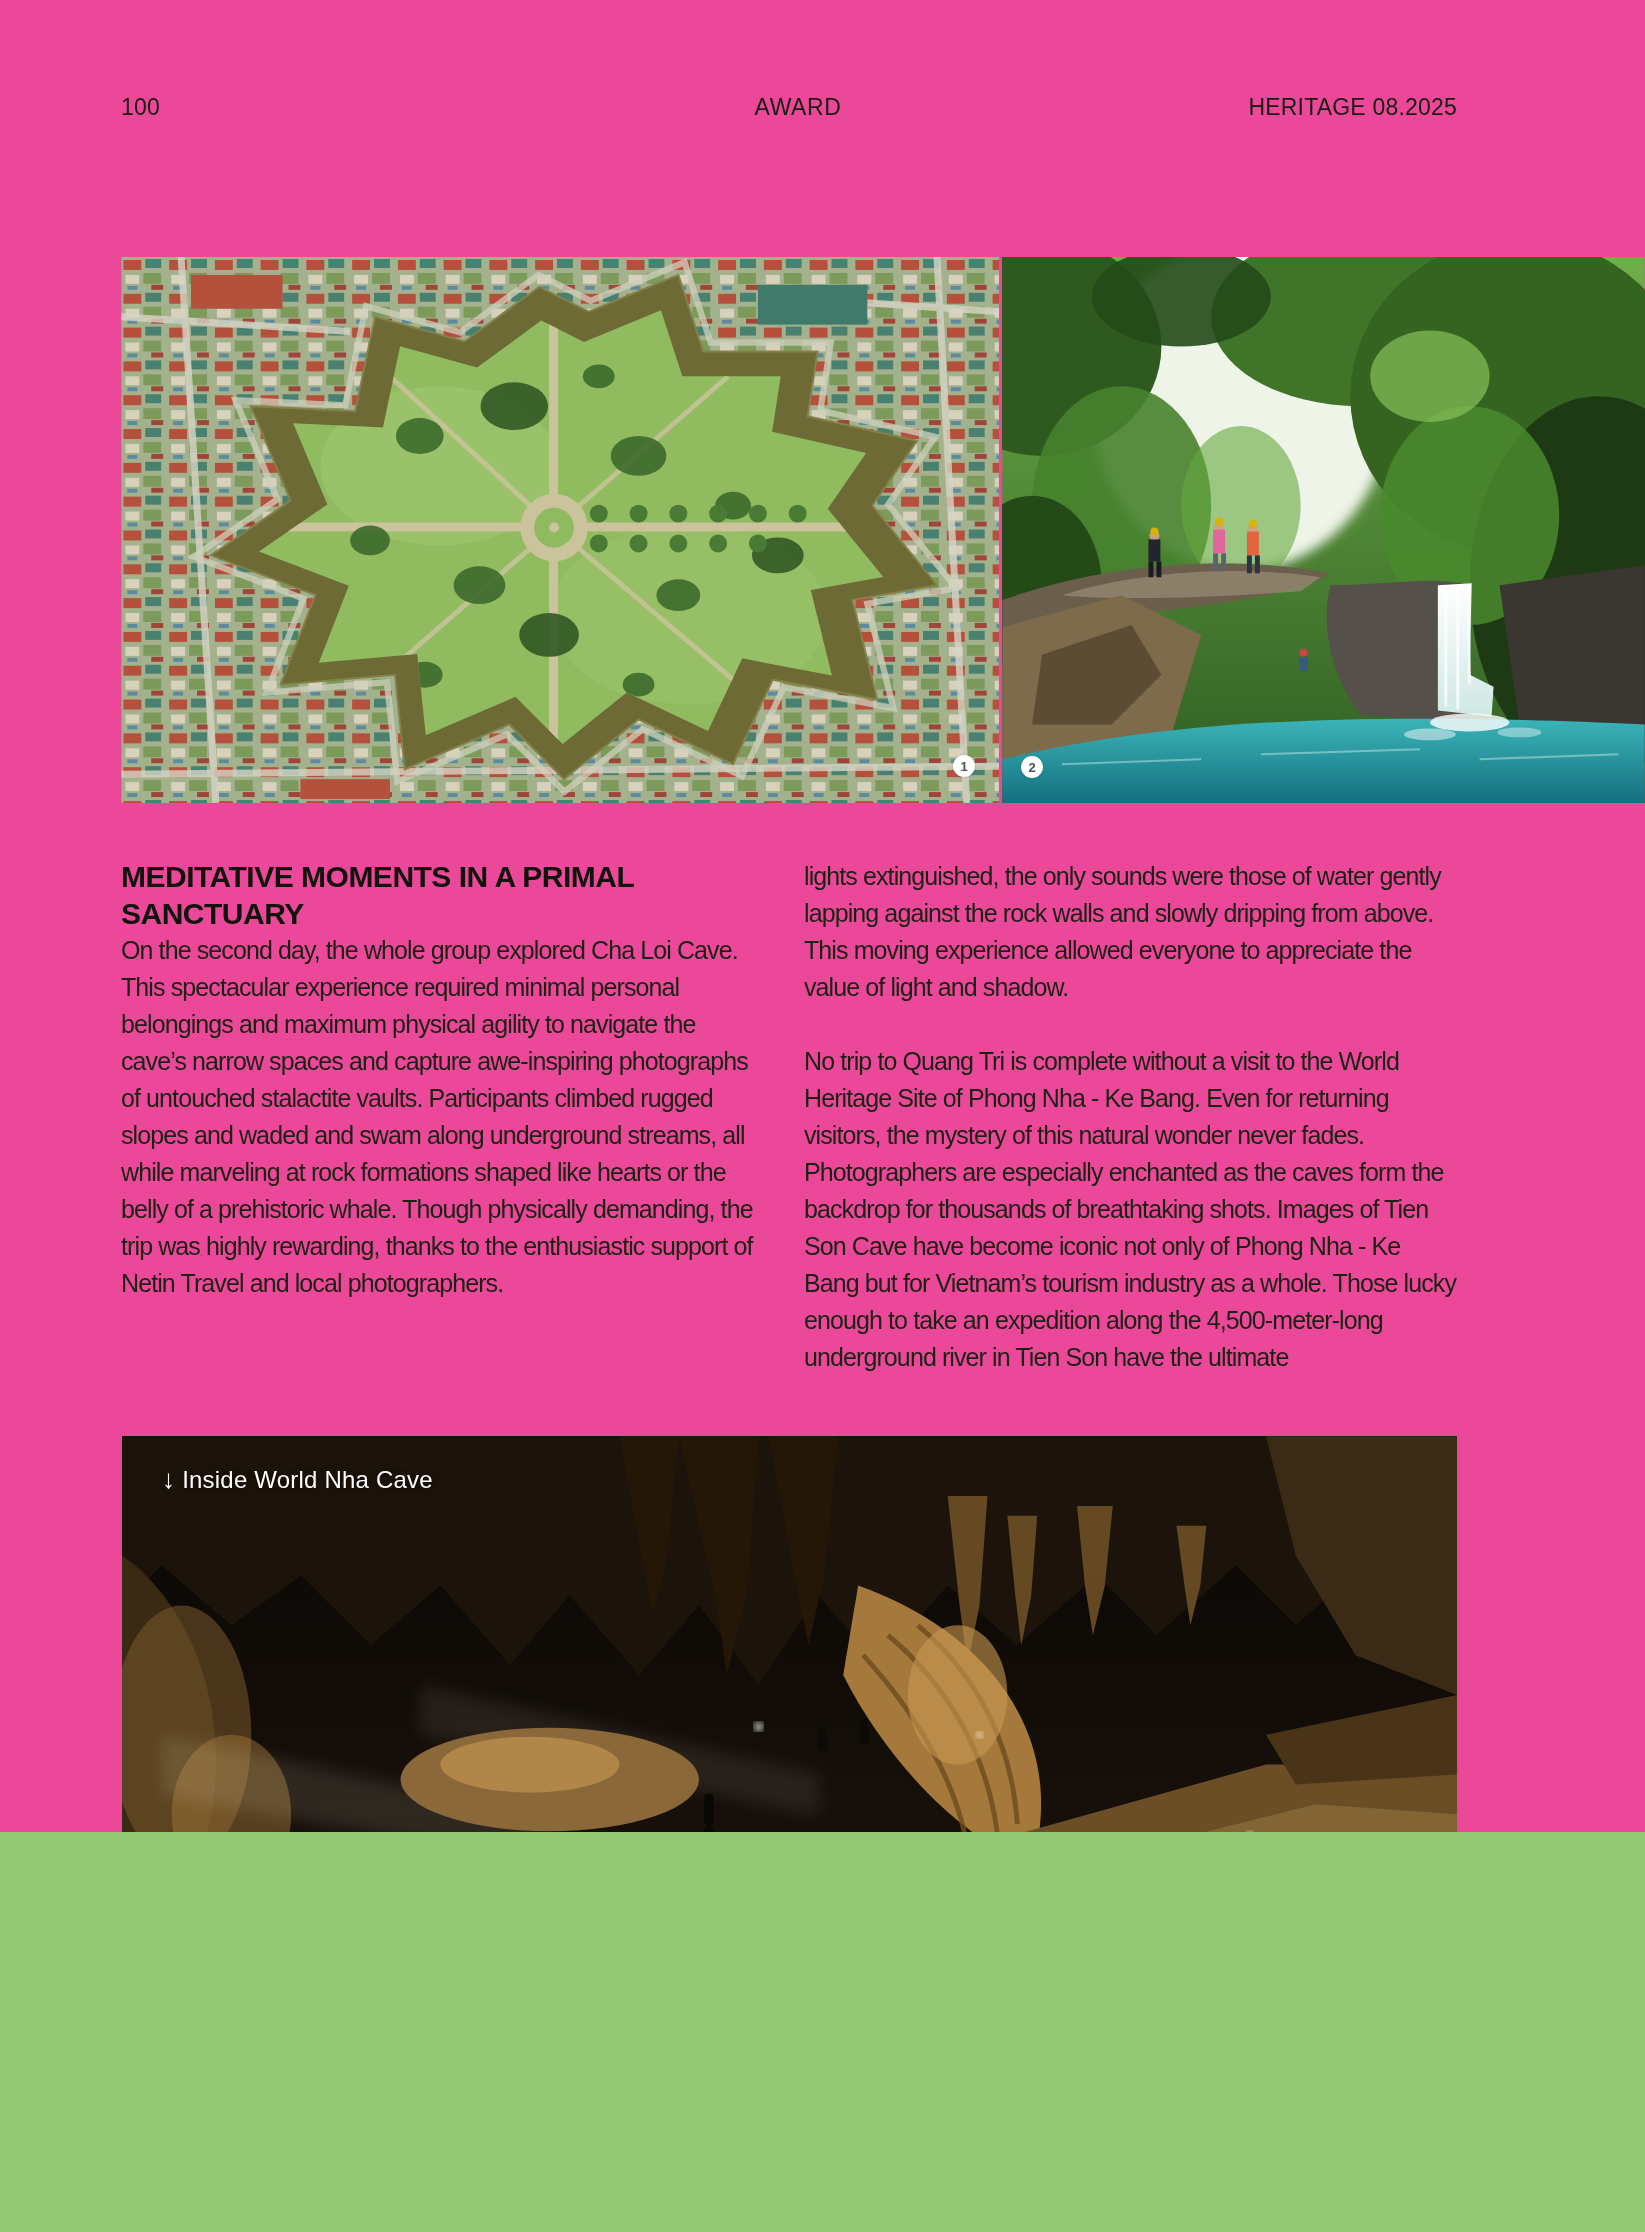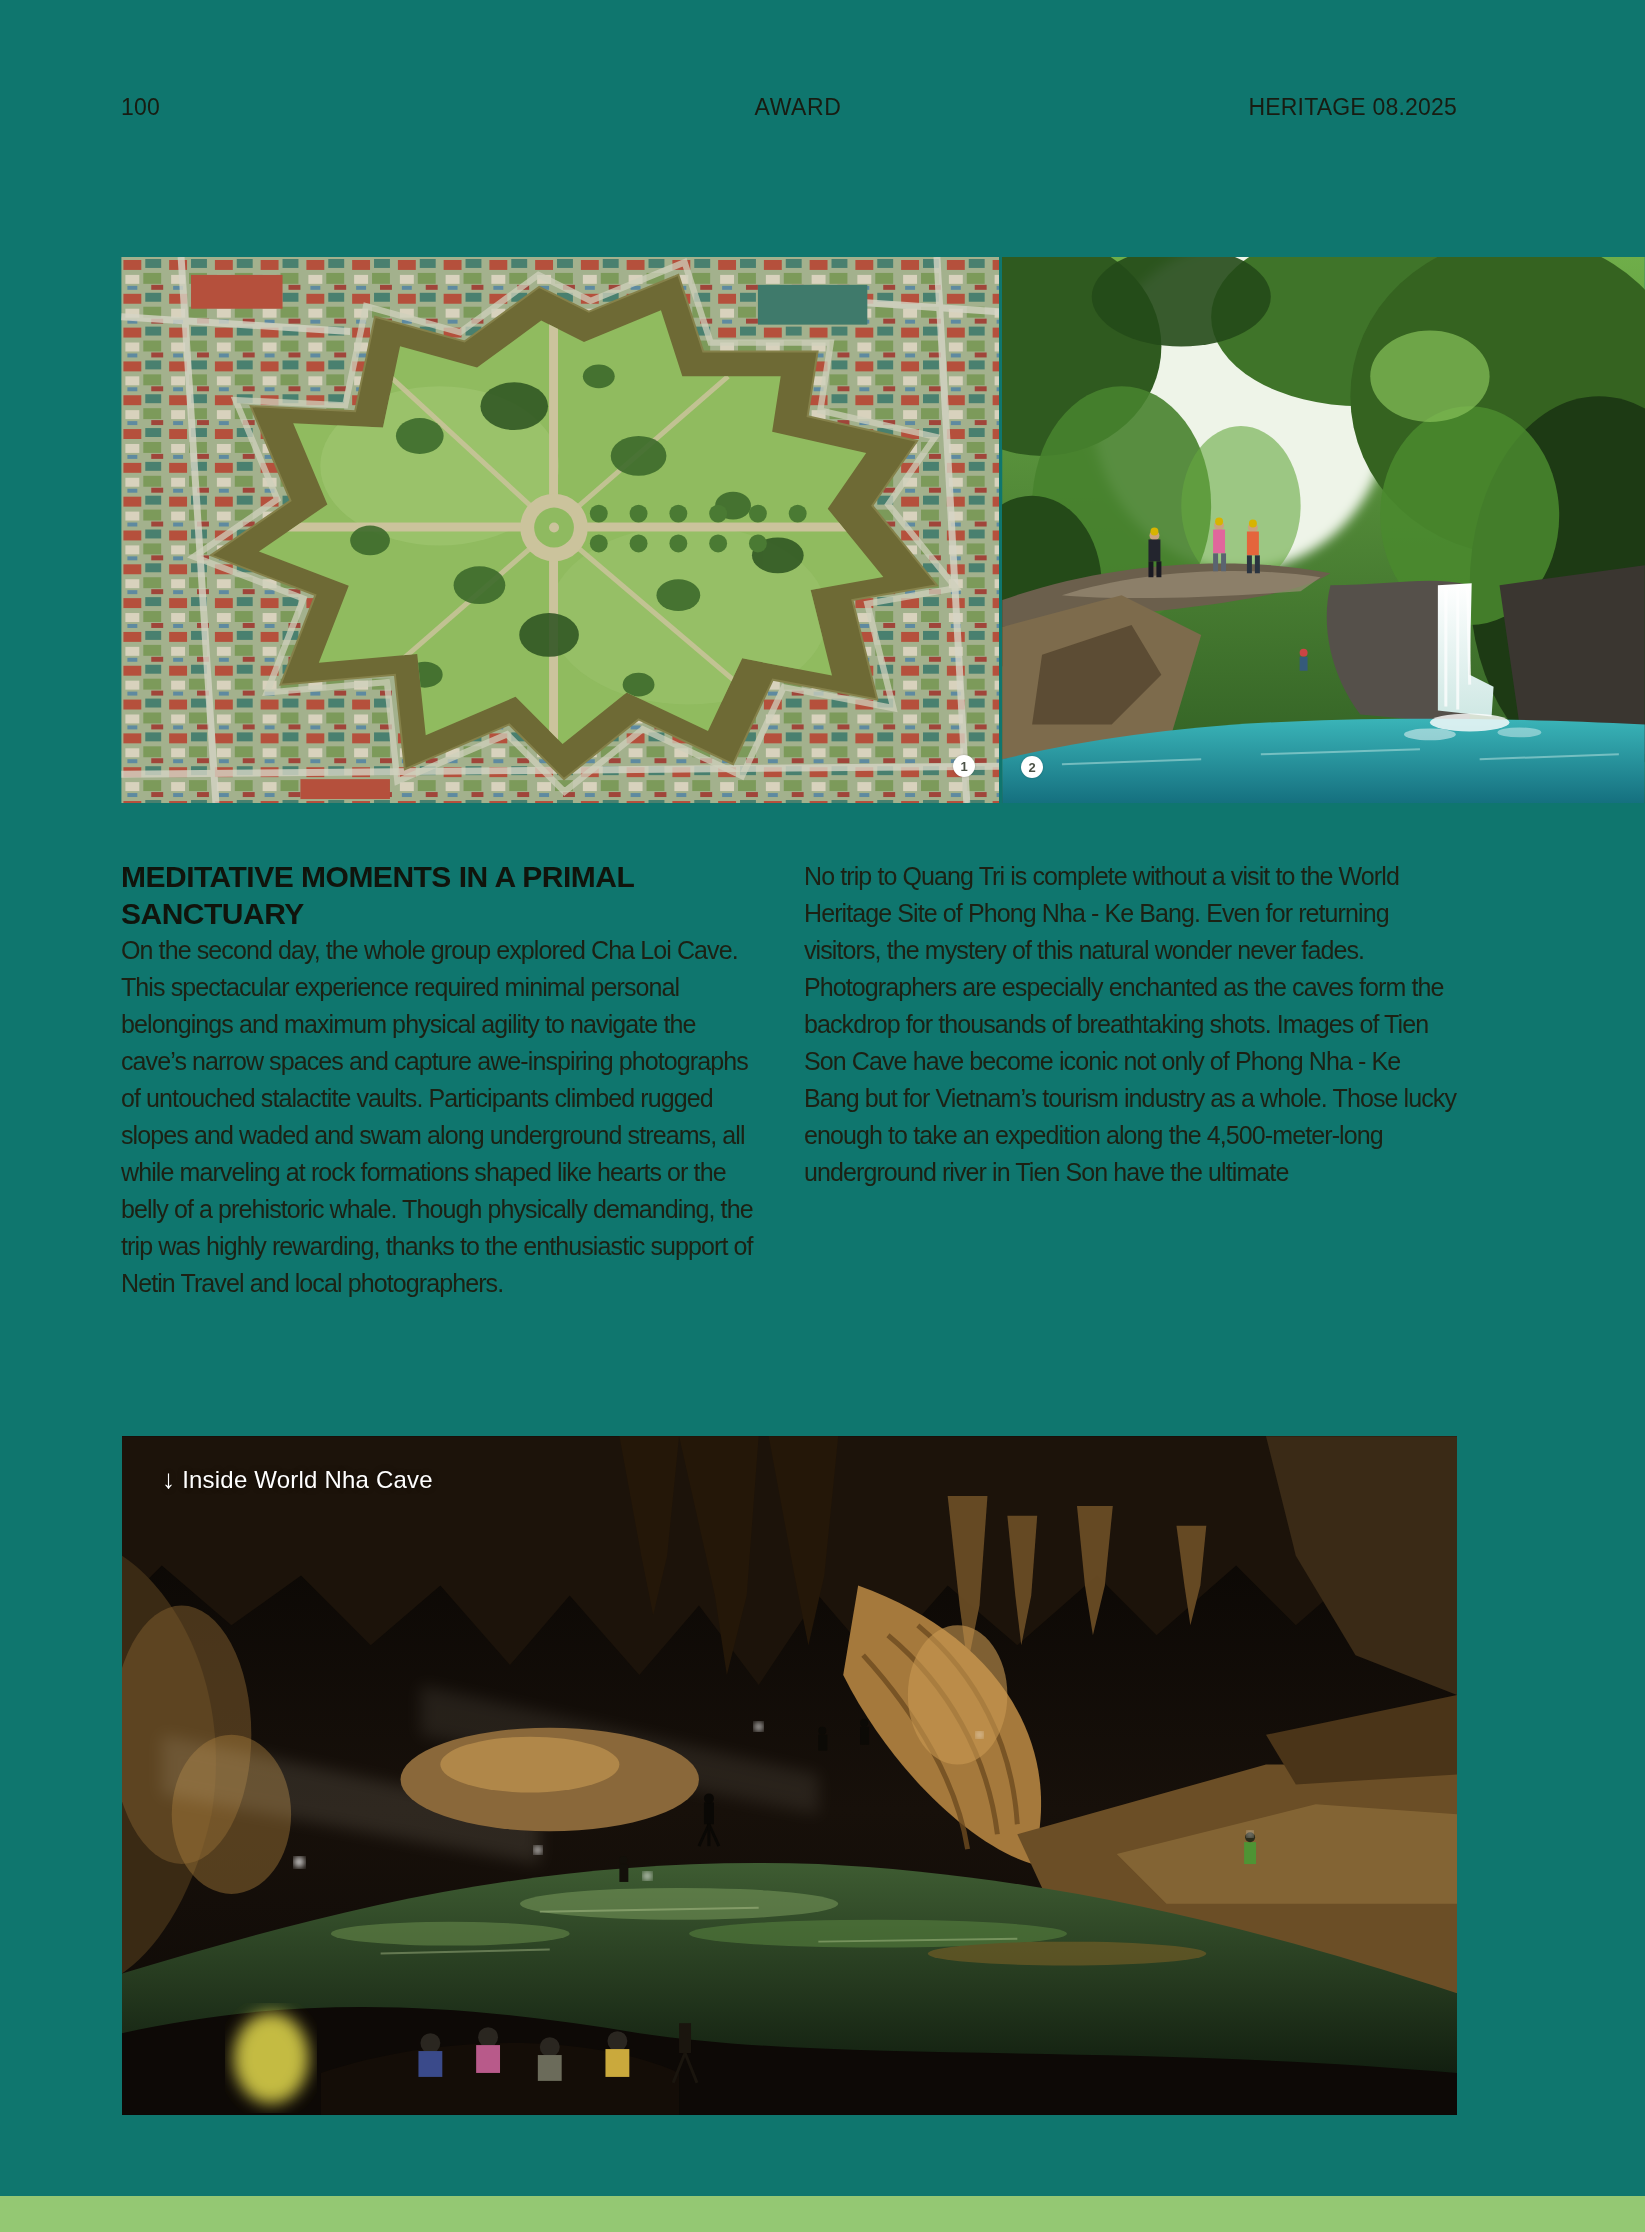--- a/index.html
+++ b/index.html
@@ -3,21 +3,21 @@
 <meta charset="utf-8">
 <style>
   html,body{margin:0;padding:0;}
   body{
     width:1646px;height:2233px;
     background:#94c873;
     font-family:"Liberation Sans",sans-serif;
     position:relative;
     -webkit-font-smoothing:antialiased;
   }
-  .page{position:absolute;inset:0;width:1646px;height:2196px;background:#0f766e;overflow:hidden;}
+  .page{position:absolute;inset:0;width:1646px;height:1832px;background:#ec4899;overflow:hidden;}
 
   
   .header{
     position:absolute;left:121px;top:93px;width:1336px;height:28px;
     display:flex;align-items:center;justify-content:space-between;
     font-size:23px;color:#181c12;letter-spacing:0.2px;
   }
   .header .center{position:absolute;left:18px;right:0;text-align:center;letter-spacing:0.6px;}
   .header .right{letter-spacing:0.2px;text-align:right;}
 
@@ -263,20 +263,21 @@
   <div class="badge badge-2">
     <span>2</span>
   </div>
 
   <div class="col col-left">
     <h3>MEDITATIVE MOMENTS IN A PRIMAL SANCTUARY</h3>
     <p>On the second day, the whole group explored Cha Loi Cave. This spectacular experience required minimal personal belongings and maximum physical agility to navigate the cave’s narrow spaces and capture awe-inspiring photographs of untouched stalactite vaults. Participants climbed rugged slopes and waded and swam along underground streams, all while marveling at rock formations shaped like hearts or the belly of a prehistoric whale. Though physically demanding, the trip was highly rewarding, thanks to the enthusiastic support of Netin Travel and local photographers.</p>
   </div>
 
   <div class="col col-right">
+    <p>lights extinguished, the only sounds were those of water gently lapping against the rock walls and slowly dripping from above. This moving experience allowed everyone to appreciate the value of light and shadow.</p>
     <p>No trip to Quang Tri is complete without a visit to the World Heritage Site of Phong Nha - Ke Bang. Even for returning visitors, the mystery of this natural wonder never fades. Photographers are especially enchanted as the caves form the backdrop for thousands of breathtaking shots. Images of Tien Son Cave have become iconic not only of Phong Nha - Ke Bang but for Vietnam’s tourism industry as a whole. Those lucky enough to take an expedition along the 4,500-meter-long underground river in Tien Son have the ultimate</p>
   </div>
 
   <div class="photo3">
     <svg width="1335" height="679" viewBox="0 0 1342 682">
       <defs>
         <linearGradient id="cavebg" x1="0" y1="0" x2="0" y2="1">
           <stop offset="0" stop-color="#070503"></stop>
           <stop offset="0.55" stop-color="#17100a"></stop>
           <stop offset="1" stop-color="#0d0906"></stop>

